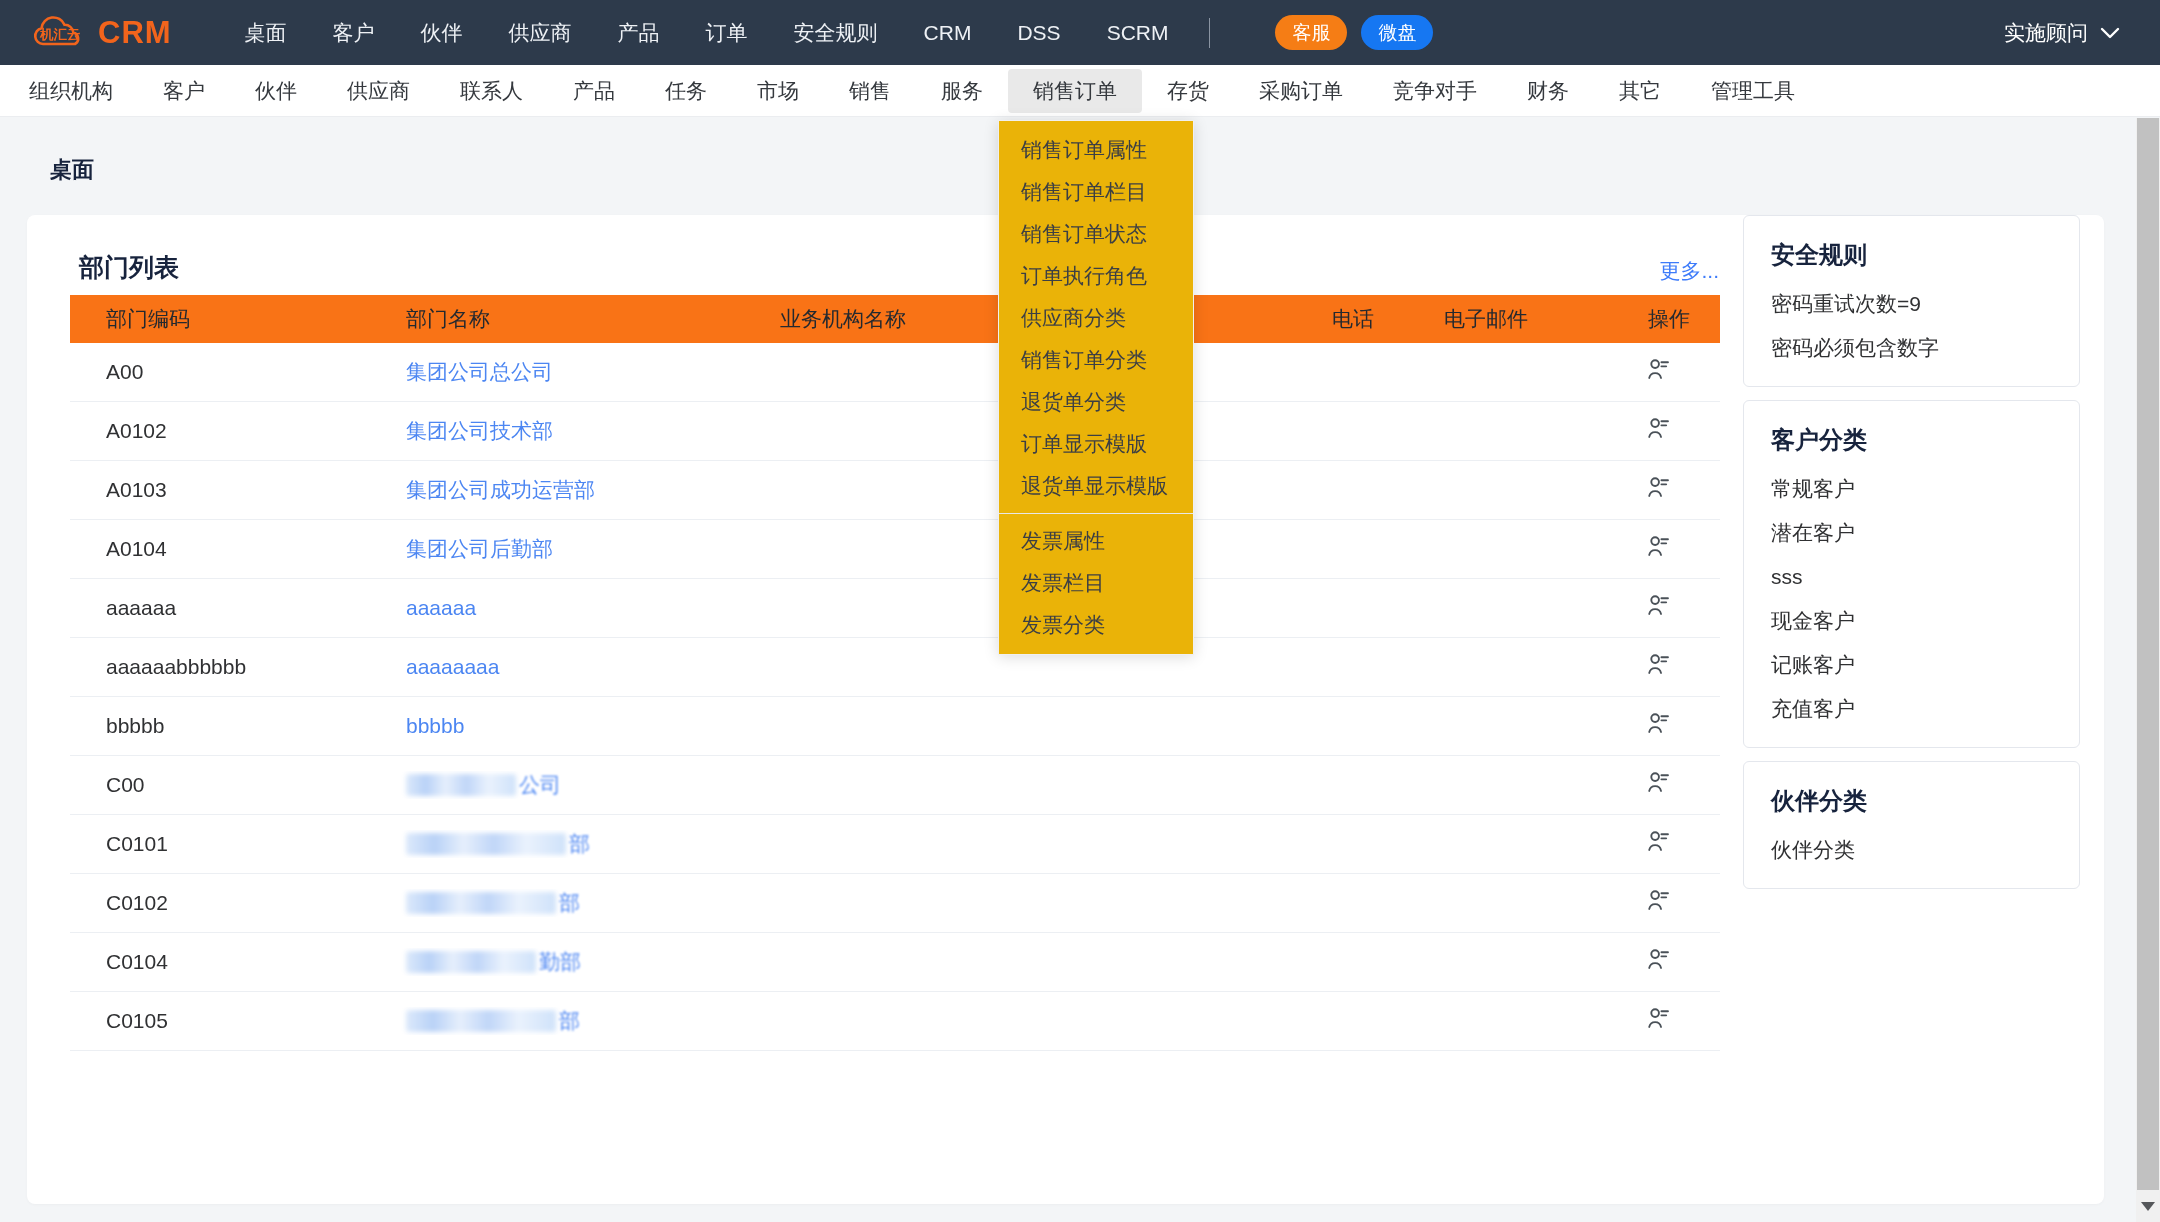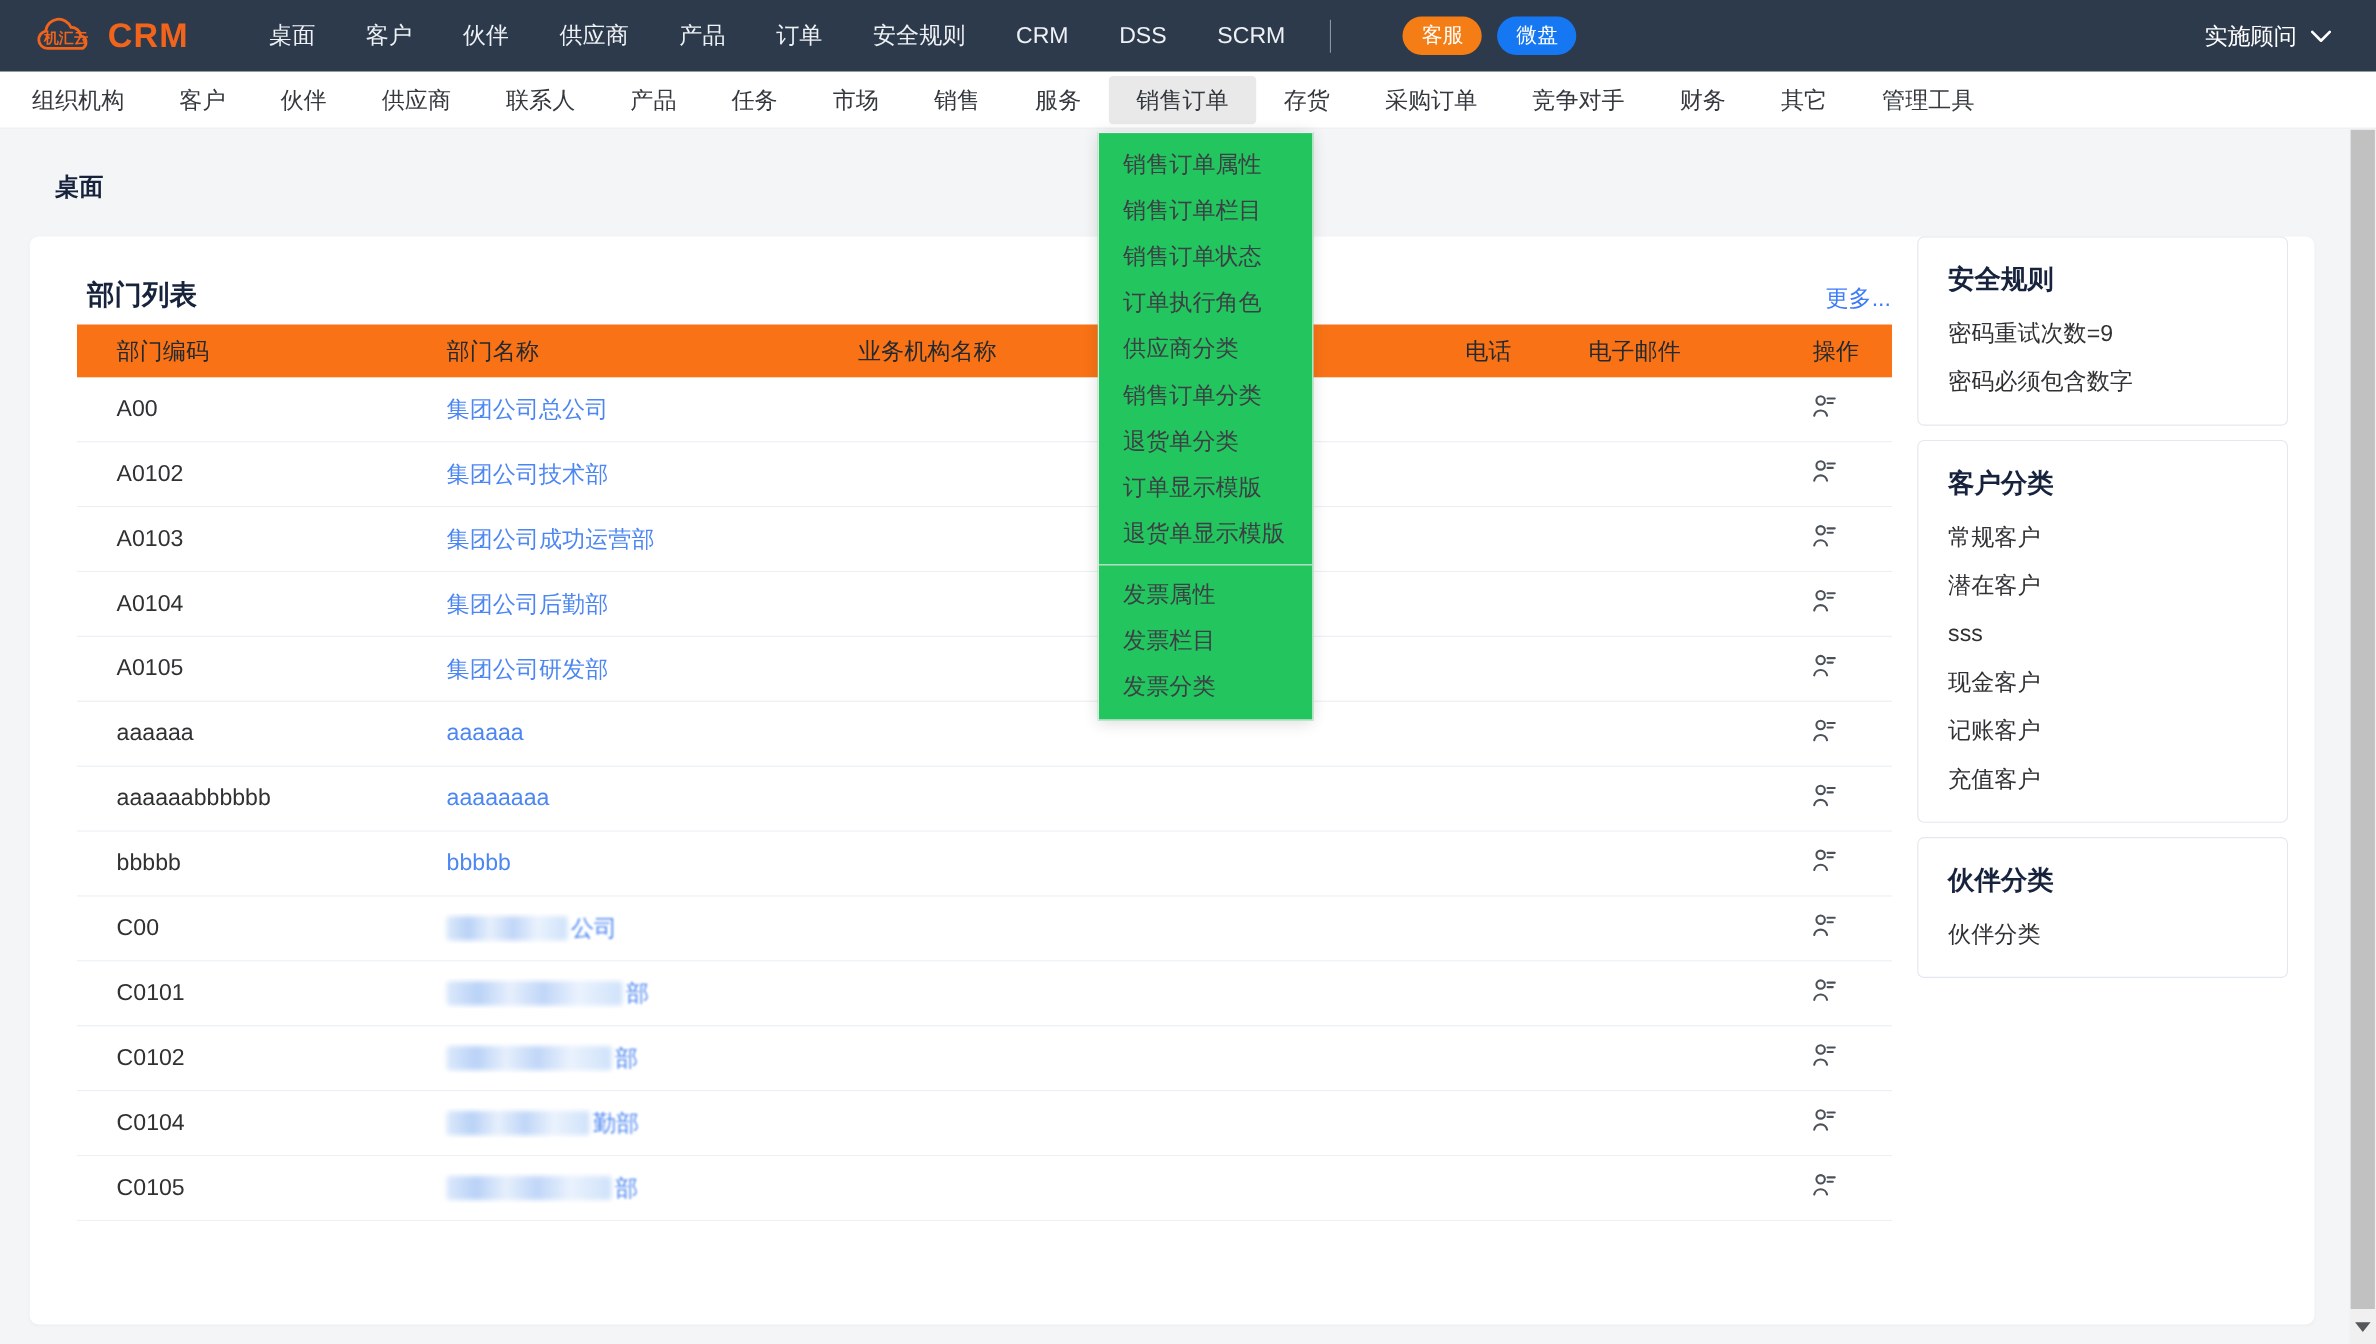--- a/index.html
+++ b/index.html
@@ -53,21 +53,21 @@
   .op-btn { display:inline-flex; cursor:pointer; }
 
   
   .sidebar { position:absolute; top:0; right:24px; width:337px; display:flex; flex-direction:column; gap:13px; }
   .panel { background:#fff; border:1px solid #e4e7ed; border-radius:6px; padding:22px 24px 24px 27px; }
   .panel h3 { font-size:24px; font-weight:bold; color:#17233d; line-height:34px; margin-bottom:18px; }
   .panel .p-item { font-size:21px; color:#303133; line-height:28px; margin-top:16px; }
   .panel .p-item:first-of-type { margin-top:12px; }
 
   
-  .dropdown { position:absolute; top:120px; left:998px; width:196px; background:#22c55e; z-index:100;
+  .dropdown { position:absolute; top:120px; left:998px; width:196px; background:#eab308; z-index:100;
               box-shadow:0 2px 14px rgba(0,0,0,0.14); border:1px solid #f0f0f0; padding:8px 0; }
   .menu-item { height:42px; line-height:42px; padding-left:22px; font-size:21px; color:#3c3f44; cursor:pointer; white-space:nowrap; }
   .menu-divider { height:1px; background:#e8e8e8; margin:6px 0; }
 
   
   .scrollbar { position:absolute; top:118px; right:0; width:24px; height:1104px; background:#f0f0f0; z-index:60; }
   .scroll-thumb { position:absolute; top:0; left:1px; width:22px; height:1072px; background:#c1c1c1; }
   .scroll-arrow { position:absolute; bottom:8px; left:0; width:24px; height:16px; display:flex; align-items:center; justify-content:center; }
   .scroll-arrow .tri { width:0; height:0; border-left:7px solid transparent; border-right:7px solid transparent; border-top:9px solid #55575a; }
 </style>
@@ -208,37 +208,20 @@
     <svg width="27" height="27" viewBox="0 0 24 24" fill="none" stroke="#4a5158" stroke-width="1.7" stroke-linecap="round">
       <circle cx="9" cy="7.2" r="3.4"></circle>
       <path d="M3.8 19.5 a5.3 5.3 0 0 1 10.4 0"></path>
       <line x1="14.6" y1="5.6" x2="20.4" y2="5.6"></line>
       <line x1="14.6" y1="9.2" x2="18.8" y2="9.2"></line>
     </svg>
   </span>
 </div>
           </div>
           <div class="tr">
-            <div class="td">A0105</div>
-            <div class="td"><a class="dept-link">集团公司研发部</a></div>
-            <div class="td"></div>
-            <div class="td"></div>
-            <div class="td"></div>
-            <div class="td op-cell">
-  <span class="op-btn">
-    <svg width="27" height="27" viewBox="0 0 24 24" fill="none" stroke="#4a5158" stroke-width="1.7" stroke-linecap="round">
-      <circle cx="9" cy="7.2" r="3.4"></circle>
-      <path d="M3.8 19.5 a5.3 5.3 0 0 1 10.4 0"></path>
-      <line x1="14.6" y1="5.6" x2="20.4" y2="5.6"></line>
-      <line x1="14.6" y1="9.2" x2="18.8" y2="9.2"></line>
-    </svg>
-  </span>
-</div>
-          </div>
-          <div class="tr">
             <div class="td">aaaaaa</div>
             <div class="td"><a class="dept-link">aaaaaa</a></div>
             <div class="td"></div>
             <div class="td"></div>
             <div class="td"></div>
             <div class="td op-cell">
   <span class="op-btn">
     <svg width="27" height="27" viewBox="0 0 24 24" fill="none" stroke="#4a5158" stroke-width="1.7" stroke-linecap="round">
       <circle cx="9" cy="7.2" r="3.4"></circle>
       <path d="M3.8 19.5 a5.3 5.3 0 0 1 10.4 0"></path>

